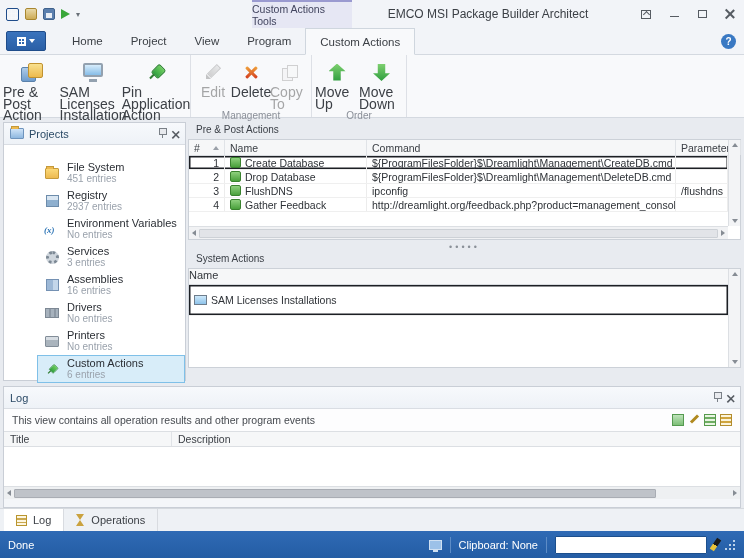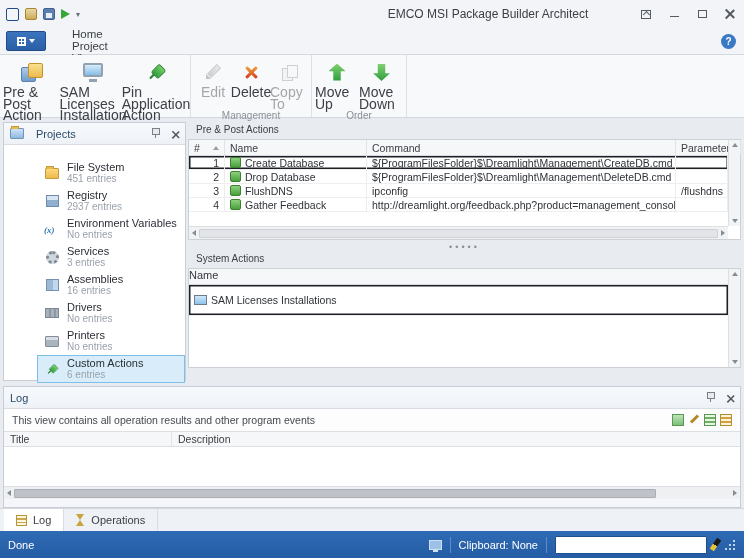--- a/index.html
+++ b/index.html
@@ -35,21 +35,21 @@
   .xmark { position:relative; width:10px; height:10px; }
   .xmark::before,.xmark::after { content:""; position:absolute; left:4px; top:-1px; width:1.5px; height:12px; background:#565b62; }
   .xmark::before { transform:rotate(45deg); } .xmark::after { transform:rotate(-45deg); }
 
   
   .tabrow { position:absolute; top:28px; left:0; right:0; height:27px; background:#f2f4f8; border-bottom:1px solid #d4d9e0; display:flex; align-items:center; }
   .appmenu { margin-left:6px; width:40px; height:20px; background:linear-gradient(#3b74bd,#2a5fa6); border:1px solid #1f4c8a; border-radius:2px;
              display:flex; align-items:center; justify-content:center; gap:3px; }
   .appmenu .grid { width:9px; height:9px; background-image:linear-gradient(#fff 1px,transparent 1px),linear-gradient(90deg,#fff 1px,transparent 1px); background-size:3px 3px; background-color:transparent; border:1px solid #fff; }
   .appmenu .arr { width:0; height:0; border-top:4px solid #fff; border-left:3px solid transparent; border-right:3px solid transparent; }
-  .tabs { display:flex; height:100%; margin-left:12px; align-items:stretch;flex-direction:column; }
+  .tabs { display:flex; height:100%; margin-left:12px; align-items:stretch; }
   .tab { padding:0 14px; display:flex; align-items:center; font-size:11.5px; color:#3c4046; }
   .tab.active { background:#f8f9fb; border:1px solid #cfd6de; border-bottom:1px solid #f8f9fb; margin-bottom:-1px; }
   .helpbtn { position:absolute; right:8px; bottom:5px; width:15px; height:15px; border-radius:50%; background:#3a79c3; color:#fff; font-size:10px; font-weight:bold; text-align:center; line-height:15px; }
 
   
   .ribbon { position:absolute; top:55px; left:0; right:0; height:63px; background:#f8f9fb; border-bottom:1px solid #d4d9e0; display:flex; }
   .rgroup { display:flex; flex-direction:column; border-right:1px solid #dde0e6; padding:2px 3px 0 3px; }
   .rbuttons { display:flex; flex:1; align-items:flex-start; }
   .rlabel { text-align:center; font-size:10px; color:#8a8f98; height:14px; line-height:12px; }
   .rbtn { display:flex; flex-direction:column; align-items:center; padding-top:3px; gap:3px; }
@@ -76,21 +76,21 @@
   .ri-copy::before { content:""; position:absolute; left:0; top:3px; width:9px; height:11px; background:#eef0f2; border:1px solid #9aa1a9; }
   .ri-copy::after { content:""; position:absolute; left:5px; top:0; width:9px; height:11px; background:#f6f7f8; border:1px solid #9aa1a9; }
   .ri-moveto { width:16px; height:14px; position:relative; }
   .ri-moveto::before { content:""; position:absolute; left:0; top:0; width:9px; height:12px; background:#eef0f2; border:1px solid #9aa1a9; }
   .ri-moveto::after { content:""; position:absolute; right:0; top:4px; width:0; height:0; border-left:6px solid #8a9098; border-top:4px solid transparent; border-bottom:4px solid transparent; }
   .ri-up { width:17px; height:17px; background:linear-gradient(#7ed06f,#2f9e3f); clip-path:polygon(50% 0,100% 45%,72% 45%,72% 100%,28% 100%,28% 45%,0 45%); }
   .ri-down { width:17px; height:17px; background:linear-gradient(#2f9e3f,#7ed06f); clip-path:polygon(50% 0,100% 45%,72% 45%,72% 100%,28% 100%,28% 45%,0 45%); transform:rotate(180deg); }
 
   
   .panel { background:#fff; border:1px solid #c9ced6; }
-  .panel-header { height:22px; background:linear-gradient(#f7f9fc,#eef2f7); border-bottom:1px solid #d9dde3; display:flex; align-items:center; padding:0 6px; gap:12px; }
+  .panel-header { height:22px; background:linear-gradient(#f7f9fc,#eef2f7); border-bottom:1px solid #d9dde3; display:flex; align-items:center; padding:0 6px; gap:5px; }
   .panel-header .ptitle { flex:1; color:#2b4a66; font-size:11px; }
   .dockpin { width:8px; height:11px; position:relative; }
   .dockpin::before { content:""; position:absolute; top:0; left:1px; width:6px; height:5px; border:1px solid #7a8087; background:#e8eaee; }
   .dockpin::after { content:""; position:absolute; left:4px; top:6px; width:1px; height:4px; background:#7a8087; }
   .xsmall { transform:scale(.8); }
 
   
   .projects { position:absolute; top:122px; left:3px; width:183px; height:259px; }
   .tree { padding-top:14px;margin-left:33px; }
   .tree-item { display:flex; align-items:center; gap:7px; height:28px; padding:0 6px; border:1px solid transparent; }
@@ -182,20 +182,21 @@
 <body>
 
 <div class="titlebar">
   <div class="qat">
     <span class="qicon q-app"></span>
     <span class="qicon q-pkg"></span>
     <span class="qicon q-save"></span>
     <span class="qicon q-run"></span>
     <span class="qicon q-drop">▾</span>
   </div>
+  <div class="context-tab">Custom Actions Tools</div>
   <div class="win-title">EMCO MSI Package Builder Architect</div>
   <div class="win-controls">
     <div class="wbtn">
         <span class="ic-ribbonopt"></span>
       </div>
     <div class="wbtn">
         <span class="ic-min"></span>
       </div>
     <div class="wbtn">
         <span class="ic-max"></span>

